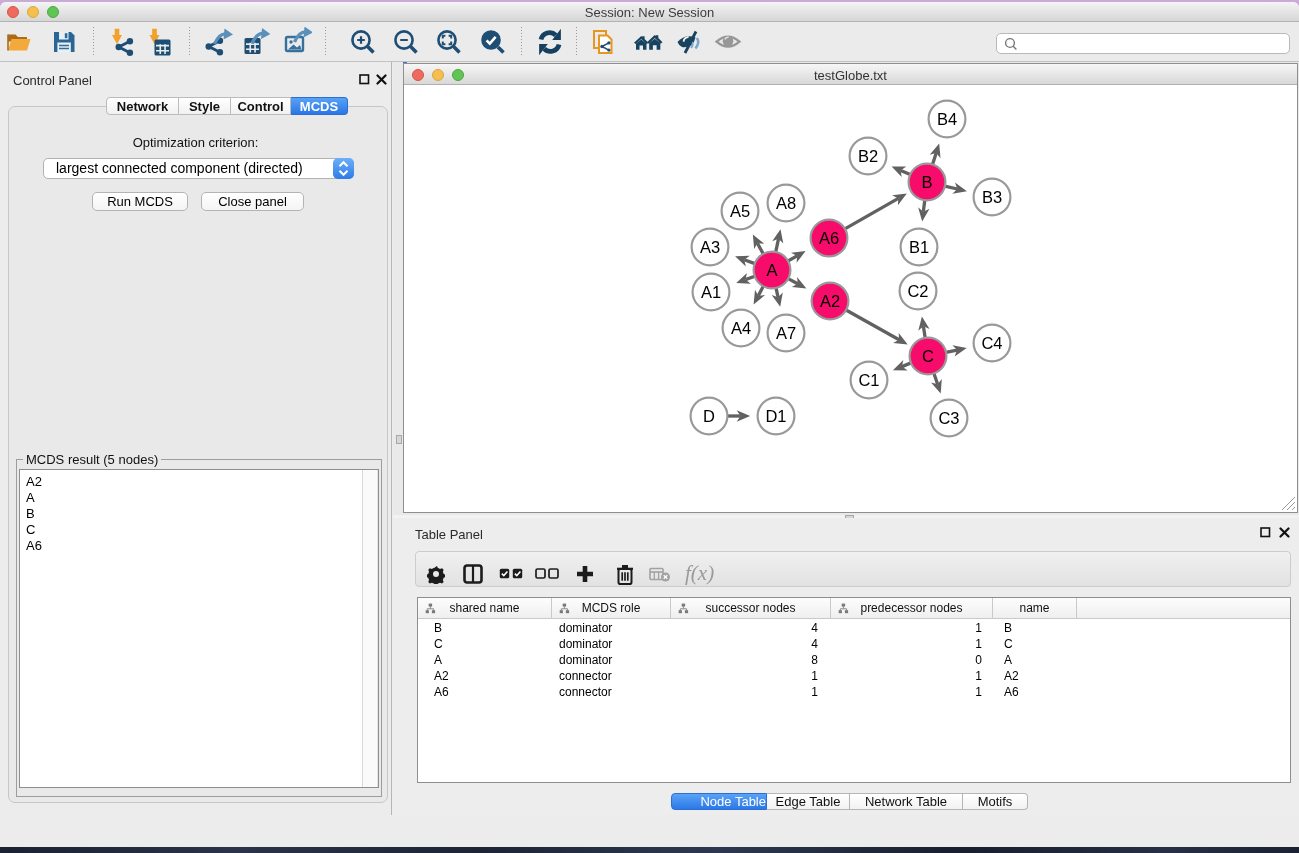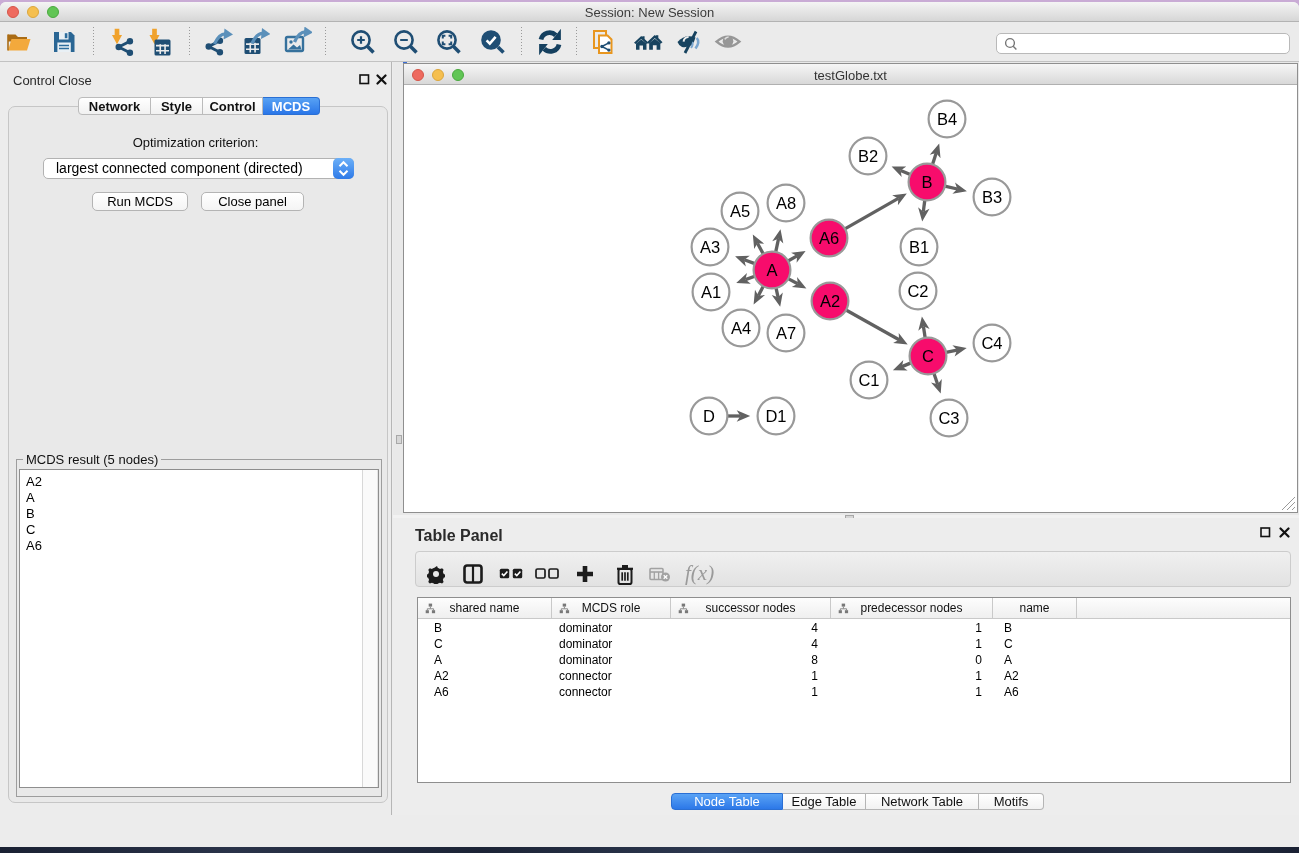--- a/index.html
+++ b/index.html
@@ -15,39 +15,39 @@
 .tbsep { position:absolute; top:5px; height:30px; width:1px; background-image:repeating-linear-gradient(#9a9a9a 0 1px, transparent 1px 3px); }
 .ticon { position:absolute; top:5px; width:30px; height:30px; }
 #searchbox { position:absolute; left:996px; top:11px; width:294px; height:21px; background:#fff; border:1px solid #b9b9b9; border-radius:5px; }
 
 #cp { position:absolute; left:0; top:60px; width:392px; height:753px; background:#ececec; border-right:1px solid #b6b6b6; }
 #cp-title { position:absolute; left:13px; top:11px; font-size:13px; color:#2a2a2a; }
 .dockbtn { position:absolute; top:12px; font-size:11px; color:#111; }
 #cp-panel { position:absolute; left:8px; top:44px; width:380px; height:697px; background:#e9e9e9; border:1px solid #c6c6c6; border-radius:7px; }
 #tabs { position:absolute; left:78px; top:35px; height:18px; z-index:5; display:flex; }
 .tab { height:18px; background:linear-gradient(#ffffff,#f1f1f1); border:1px solid #bbb; border-left:none; font-size:13px; color:#111; text-align:center; line-height:17px; font-weight:bold; }
-.tab.first { border-left:1px solid #bbb; border-radius:4px 0 0 4px; }
+.tab.first { border-left:1px solid #bbb; border-radius:4px 0 0 4px;margin-left:28px; }
 .tab.last { border-radius:0 4px 4px 0; }
 .tab.sel { background:linear-gradient(#58a2f4,#2a76e8); color:#fff; border-color:#2a6fd4; }
 #optlabel { position:absolute; left:0; top:73px; width:100%; text-align:center; font-size:13px; color:#111; }
 #dropdown { position:absolute; left:43px; top:96px; width:311px; height:21px; background:#fff; border:1px solid #b2b2b2; border-radius:5px; font-size:14px; color:#000; line-height:19px; padding-left:12px; }
 #dd-btn { position:absolute; right:-1px; top:-1px; width:21px; height:21px; border-radius:5px; background:linear-gradient(#6cb0f8,#2e7ae8); }
 .btn { position:absolute; top:130px; height:19px; background:linear-gradient(#ffffff,#f4f4f4); border:1px solid #b4b4b4; border-radius:5px; font-size:13px; color:#000; text-align:center; line-height:17px; }
 #groupbox { position:absolute; left:16px; top:397px; width:366px; height:338px; border:1px solid #9d9d9d; }
 #grouplabel { position:absolute; left:6px; top:-8px; background:#e9e9e9; padding:0 3px; font-size:13px; color:#111; }
 #mcdslist { position:absolute; left:2px; top:9px; width:360px; height:319px; background:#fff; border:1px solid #8e8e8e; font-size:13px; color:#000; line-height:16px; padding:4px 0 0 6px; }
 #mcdssb { position:absolute; right:0px; top:0px; width:16px; height:317px; background:#fafafa; border-left:1px solid #d8d8d8; border-right:1px solid #e4e4e4; }
 
 #mdi { position:absolute; left:393px; top:60px; width:906px; height:753px; background:#e9e9e9; }
 #netwin { position:absolute; left:403px; top:61px; width:895px; height:450px; background:#fff; border:1px solid #8f8f8f; }
 #nw-tb { position:absolute; left:0; top:0; width:100%; height:21px; background:linear-gradient(#f6f6f6,#d8d8d8); border-bottom:1px solid #b0b0b0; }
 #nw-title { position:absolute; top:4px; width:100%; text-align:center; font-size:13px; color:#333; }
 
 #tp { position:absolute; left:393px; top:516px; width:906px; height:297px; background:#ededed; }
-#tp-title { position:absolute; left:22px; top:9px; font-size:16px; color:#2a2a2a;font-weight:bold; }
+#tp-title { position:absolute; left:22px; top:9px; font-size:13px; color:#2a2a2a; }
 #tp-toolbar { position:absolute; left:22px; top:33px; width:876px; height:36px; background:linear-gradient(#f0f0f0,#e2e2e2); border:1px solid #cccccc; border-radius:4px; }
 #ttable { position:absolute; left:24px; top:79px; width:874px; height:186px; background:#fff; border:1px solid #8e8e8e; }
 #thead { position:absolute; left:0; top:0; width:100%; height:21px; background:linear-gradient(#fdfdfd,#efefef); border-bottom:1px solid #c9c9c9; }
 .th { position:absolute; top:0; height:21px; border-right:1px solid #c9c9c9; font-size:12px; color:#111; text-align:center; line-height:21px; }
 .sorticon { position:absolute; left:7px; top:5px; width:11px; height:11px; }
 .trow { position:absolute; width:100%; height:16px; font-size:12px; color:#000; }
 .tc { position:absolute; line-height:16px; }
 #tptabs { position:absolute; left:278px; top:275px; height:19px; display:flex; }
 .tptab { height:17px; background:linear-gradient(#ffffff,#f2f2f2); border:1px solid #b5b5b5; border-left:none; font-size:13px; color:#111; text-align:center; line-height:15px; }
 .tptab.first { border-left:1px solid #b5b5b5; border-radius:4px 0 0 4px; }
@@ -200,21 +200,21 @@
     <div class="tbsep" style="left:576px;"></div>
     <div id="searchbox">
       <svg width="16" height="16" style="position:absolute;left:6px;top:2px" viewBox="0 0 16 16">
           <circle cx="7" cy="7" r="4.4" fill="none" stroke="#777" stroke-width="1.4"></circle>
           <line x1="10.2" y1="10.2" x2="13.4" y2="13.4" stroke="#777" stroke-width="1.4"></line>
         </svg>
     </div>
   </div>
 
   <div id="cp">
-    <div id="cp-title">Control Close</div>
+    <div id="cp-title">Control Panel</div>
     <svg class="dockbtn" style="left:359px;top:12px" width="11" height="11" viewBox="0 0 11 11">
         <rect x="1" y="1" width="8.5" height="8.5" fill="none" stroke="#111" stroke-width="1.6"></rect>
       </svg>
     <svg class="dockbtn" style="left:376px;top:12px" width="11" height="11" viewBox="0 0 11 11">
         <path d="M1.5 1.5 L9.5 9.5 M9.5 1.5 L1.5 9.5" stroke="#111" stroke-width="2.2" stroke-linecap="round"></path>
       </svg>
     <div id="cp-panel"></div>
     <div id="tabs">
       <div class="tab first" style="width:73px;">Network</div>
       <div class="tab" style="width:52px;">Style</div>
@@ -450,20 +450,20 @@
         </div>
       <div class="trow" style="top:86px;">
           <span class="tc" style="left:16px;">A6</span>
           <span class="tc" style="left:141px;">connector</span>
           <span class="tc" style="left:300px;width:100px;text-align:right;">1</span>
           <span class="tc" style="left:464px;width:100px;text-align:right;">1</span>
           <span class="tc" style="left:586px;">A6</span>
         </div>
     </div>
     <div id="tptabs">
-      <div class="tptab sel first" style="width:112px;">Node Table</div>
+      <div class="tptab sel first" style="width:96px;text-align:right;">Node Table</div>
       <div class="tptab" style="width:83px;">Edge Table</div>
       <div class="tptab" style="width:113px;">Network Table</div>
       <div class="tptab last" style="width:65px;">Motifs</div>
     </div>
   </div>
 
 </div>
 
 </body></html>

